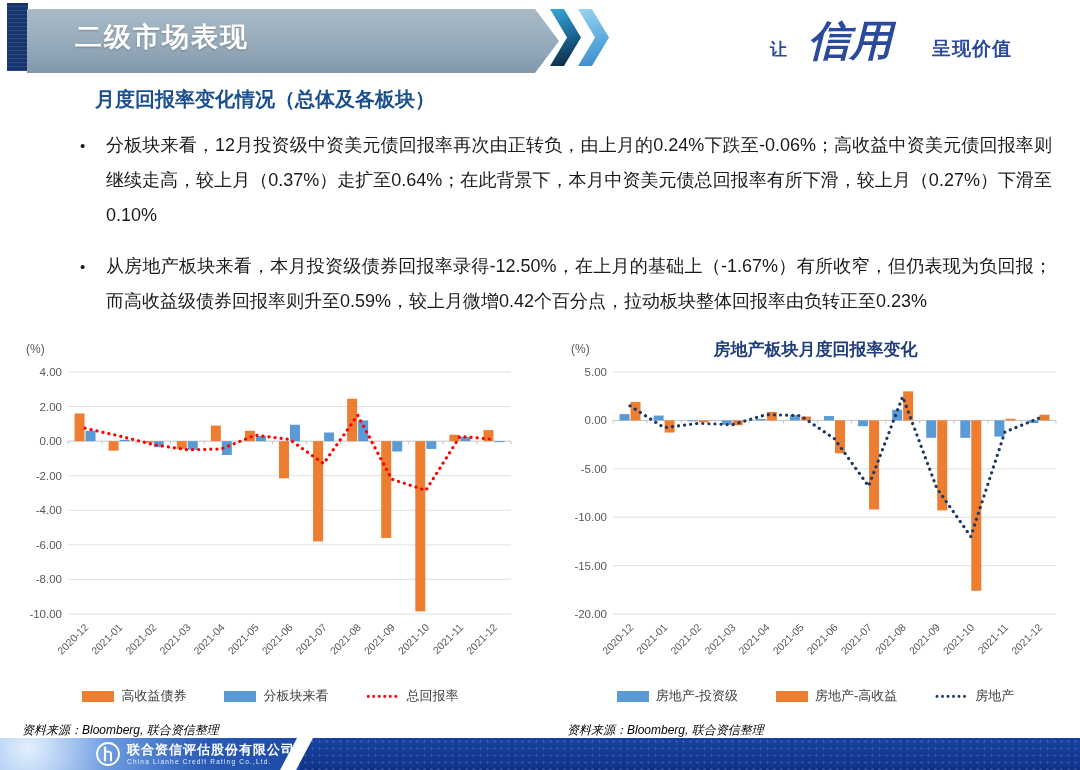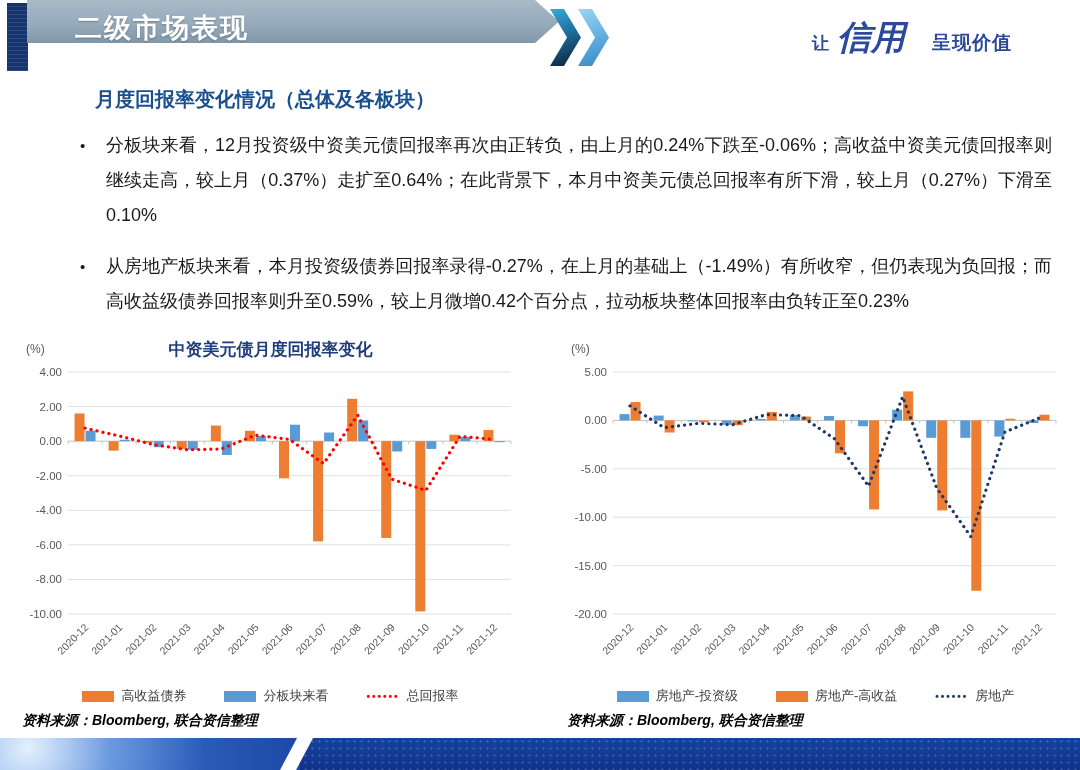--- a/index.html
+++ b/index.html
@@ -2,55 +2,55 @@
 <html><head>
 <meta charset="utf-8">
 <style>
   html,body{margin:0;padding:0;}
   body{width:1080px;height:770px;position:relative;overflow:hidden;background:#fff;
        font-family:"Liberation Sans",sans-serif;color:#1a1a1a;}
 
   
   .edge-block{position:absolute;left:7px;top:3px;width:21px;height:68px;background:#16356e;
     background-image:repeating-linear-gradient(0deg,rgba(255,255,255,.10) 0 1px,transparent 1px 4px);}
-  .banner{position:absolute;left:27px;top:0;width:532px;height:43px;
+  .banner{position:absolute;left:27px;top:9px;width:532px;height:64px;
     background:linear-gradient(180deg,#a9bac6 0%,#96abbb 55%,#8198ab 100%);
     clip-path:polygon(0 0,calc(100% - 24px) 0,100% 50%,calc(100% - 24px) 100%,0 100%);}
   .banner-title{position:absolute;left:48px;top:0;line-height:57px;font-size:27px;font-weight:bold;
     color:#fff;letter-spacing:2px;text-shadow:0 1px 2px rgba(0,0,0,.25);}
   .chev{position:absolute;top:9px;width:31px;height:57px;
     clip-path:polygon(0 0,45% 0,100% 50%,45% 100%,0 100%,55% 50%);}
   .chev1{left:550px;background:linear-gradient(160deg,#39a9d4 0%,#1d6d9d 45%,#0b1d33 100%);}
   .chev2{left:578px;background:linear-gradient(160deg,#9bd6f2 0%,#58a8dc 60%,#3a86c4 100%);}
 
   .slogan{position:absolute;right:68px;top:20px;display:flex;align-items:baseline;color:#2b4a9b;}
   .slogan .pre{font-size:17px;font-weight:bold;}
-  .slogan .emph{font-size:34px;font-weight:bold;font-style:italic;
-    font-family:"DejaVu Serif",serif;margin:0 8px;line-height:1;}
+  .slogan .emph{font-size:42px;font-weight:bold;font-style:italic;
+    font-family:"DejaVu Serif",serif;margin:0 21px;line-height:1;}
   .slogan .suf{font-size:19px;font-weight:bold;letter-spacing:1px;margin-left:19px;}
 
   
   .section-title{position:absolute;left:75px;top:86px;font-size:20px;font-weight:bold;color:#1a4f8f;margin-left:20px;}
   .bullets{position:absolute;left:80px;top:128px;width:972px;}
   .bullet{display:flex;margin-bottom:16px;}
   .bullet .marker{width:26px;font-size:15px;line-height:35px;color:#1a1a1a;flex:none;}
   .bullet .btext{font-size:18px;line-height:35px;text-align:justify;}
 
   
   .charts-row{position:absolute;left:22px;top:338px;width:1042px;display:flex;justify-content:space-between;}
   .chart{width:497px;}
   .chart-header{position:relative;height:26px;}
   .unit-label{position:absolute;left:4px;top:4px;font-size:12px;color:#595959;}
   .chart-title{display:block;text-align:center;font-size:17px;font-weight:bold;color:#1f3d7a;}
   svg.plot{display:block;}
   .legend{display:flex;justify-content:center;gap:38px;margin-top:12px;height:20px;align-items:center;}
   .legend-item{display:inline-flex;align-items:center;gap:7px;font-size:13px;color:#404040;}
   .swatch-bar{display:inline-block;width:32px;height:11px;}
   .swatch-dots{font-size:10px;letter-spacing:2px;line-height:11px;font-weight:bold;}
-  .source-line{margin-top:6px;font-size:14px;font-weight:bold;font-style:italic;color:#000;}
+  .source-line{margin-top:16px;font-size:12px;font-weight:normal;font-style:italic;color:#000;}
 
   
   .footer{position:absolute;left:0;bottom:0;width:1080px;height:32px;background:#123a8f;}
   .footer-right{position:absolute;left:295px;top:0;right:0;bottom:0;
     background:linear-gradient(180deg,#1643a0,#10338a);}
   .footer-right::after{content:"";position:absolute;inset:0;
     background-image:radial-gradient(rgba(255,255,255,.14) 1px,transparent 1.4px);
     background-size:7px 7px;}
   .footer-left{position:absolute;left:0;top:0;width:300px;bottom:0;
     background:linear-gradient(90deg,#5f95de 0%,#2f62bd 55%,#1c49a6 100%);}
@@ -77,29 +77,28 @@
 </div>
 
 <div class="section-title">月度回报率变化情况（总体及各板块）</div>
 <div class="bullets">
   <div class="bullet">
     <span class="marker">•</span>
     <span class="btext">分板块来看，12月投资级中资美元债回报率再次由正转负，由上月的0.24%下跌至-0.06%；高收益中资美元债回报率则继续走高，较上月（0.37%）走扩至0.64%；在此背景下，本月中资美元债总回报率有所下滑，较上月（0.27%）下滑至0.10%</span>
   </div>
   <div class="bullet">
     <span class="marker">•</span>
-    <span class="btext">从房地产板块来看，本月投资级债券回报率录得-0.27%，在上月的基础上（-1.49%）有所收窄，但仍表现为负回报；而高收益级债券回报率则升至0.59%，较上月微增0.42个百分点，拉动板块整体回报率由负转正至0.23%</span>
+    <span class="btext">从房地产板块来看，本月投资级债券回报率录得-12.50%，在上月的基础上（-1.67%）有所收窄，但仍表现为负回报；而高收益级债券回报率则升至0.59%，较上月微增0.42个百分点，拉动板块整体回报率由负转正至0.23%</span>
   </div>
 </div>
 
 <div class="charts-row">
   <div class="chart">
     <div class="chart-header">
       <span class="unit-label">(%)</span>
-      <span class="chart-title">中资美元债月度回报率变化</span>
     </div>
     <svg class="plot" width="497" height="310">
         <line x1="46" x2="489" y1="8" y2="8" stroke="#e0e0e0" stroke-width="1"></line>
         <text x="40" y="12" text-anchor="end" font-size="11.5" fill="#595959" font-family="Liberation Sans, sans-serif">4.00</text>
         <line x1="46" x2="489" y1="42.57142857142857" y2="42.57142857142857" stroke="#e0e0e0" stroke-width="1"></line>
         <text x="40" y="46.57142857142857" text-anchor="end" font-size="11.5" fill="#595959" font-family="Liberation Sans, sans-serif">2.00</text>
         <line x1="46" x2="489" y1="77.14285714285714" y2="77.14285714285714" stroke="#c3c3c3" stroke-width="1"></line>
         <text x="40" y="81.14285714285714" text-anchor="end" font-size="11.5" fill="#595959" font-family="Liberation Sans, sans-serif">0.00</text>
         <line x1="46" x2="489" y1="111.71428571428571" y2="111.71428571428571" stroke="#e0e0e0" stroke-width="1"></line>
         <text x="40" y="115.71428571428571" text-anchor="end" font-size="11.5" fill="#595959" font-family="Liberation Sans, sans-serif">-2.00</text>
@@ -178,20 +177,21 @@
         <span class="legend-item">
           <span class="swatch-dots" style="color: rgb(255, 0, 0);">••••••</span>
           <span class="legend-label">总回报率</span>
         </span>
       </div>
     <div class="source-line">资料来源：Bloomberg, 联合资信整理</div>
   </div>
   <div class="chart">
     <div class="chart-header">
       <span class="unit-label">(%)</span>
+      <span class="chart-title">房地产板块月度回报率变化</span>
     </div>
     <svg class="plot" width="497" height="310">
         <line x1="46" x2="489" y1="8" y2="8" stroke="#e0e0e0" stroke-width="1"></line>
         <text x="40" y="12" text-anchor="end" font-size="11.5" fill="#595959" font-family="Liberation Sans, sans-serif">5.00</text>
         <line x1="46" x2="489" y1="56.4" y2="56.4" stroke="#c3c3c3" stroke-width="1"></line>
         <text x="40" y="60.4" text-anchor="end" font-size="11.5" fill="#595959" font-family="Liberation Sans, sans-serif">0.00</text>
         <line x1="46" x2="489" y1="104.8" y2="104.8" stroke="#e0e0e0" stroke-width="1"></line>
         <text x="40" y="108.8" text-anchor="end" font-size="11.5" fill="#595959" font-family="Liberation Sans, sans-serif">-5.00</text>
         <line x1="46" x2="489" y1="153.2" y2="153.2" stroke="#e0e0e0" stroke-width="1"></line>
         <text x="40" y="157.2" text-anchor="end" font-size="11.5" fill="#595959" font-family="Liberation Sans, sans-serif">-10.00</text>
@@ -269,13 +269,24 @@
         </span>
       </div>
     <div class="source-line">资料来源：Bloomberg, 联合资信整理</div>
   </div>
 </div>
 
 <div class="footer">
   <div class="footer-right"></div>
   <div class="footer-left"></div>
   <div class="slash"></div>
+  <div class="logo">
+    <svg width="26" height="26" viewBox="0 0 26 26">
+      <circle cx="13" cy="13" r="11" fill="none" stroke="#fff" stroke-width="1.8"></circle>
+      <path d="M10 6.5 v13" stroke="#fff" stroke-width="2.2" fill="none" stroke-linecap="round"></path>
+      <path d="M10 11 q4 -1.5 6 1 v7.5" stroke="#fff" stroke-width="2" fill="none" stroke-linecap="round"></path>
+    </svg>
+    <div class="logo-text">
+      <div class="cn">联合资信评估股份有限公司</div>
+      <div class="en">China Lianhe Credit Rating Co.,Ltd.</div>
+    </div>
+  </div>
 </div>
 
 </body></html>

